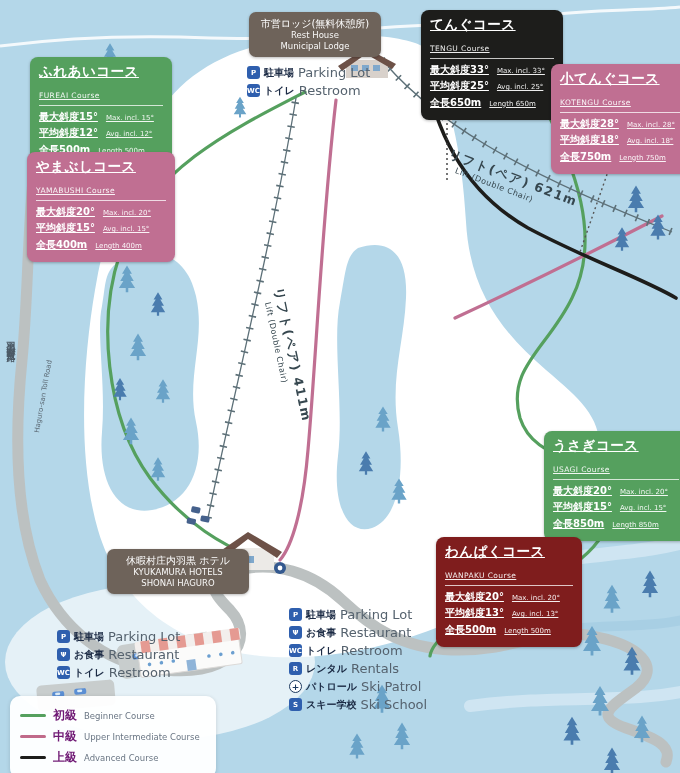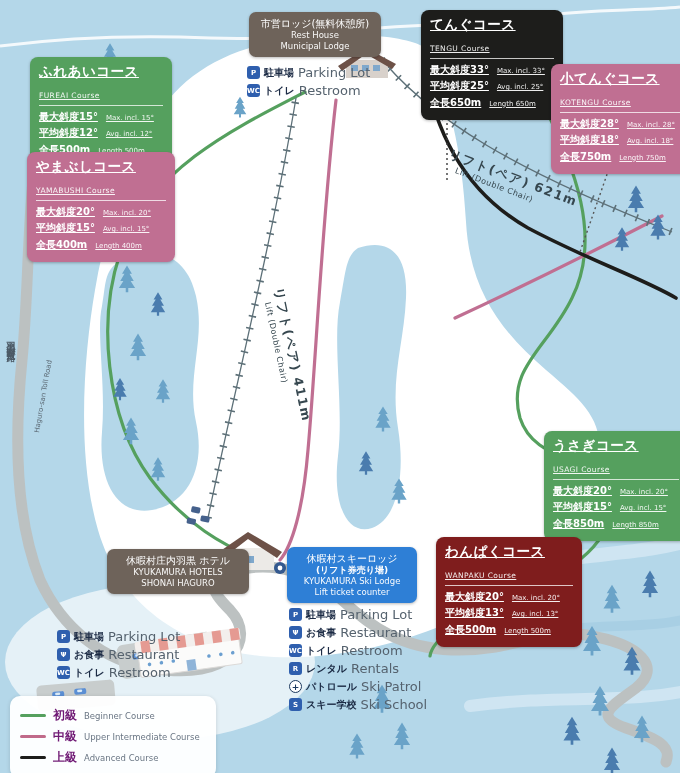--- a/index.html
+++ b/index.html
@@ -325,26 +325,20 @@
         <span class="ja">駐車場</span>
         <span class="en">Parking Lot</span>
       </div>
     <div class="svc">
         <span class="fi">WC</span>
         <span class="ja">トイレ</span>
         <span class="en">Restroom</span>
       </div>
   </div>
 
-  <div class="fac-box" style="left: 287px; top: 547px; width: 116px; background: rgb(46, 127, 214);">
-    <div class="fb-t">休暇村スキーロッジ</div>
-    <div class="fb-s">(リフト券売り場)</div>
-    <div class="fb-e">KYUKAMURA Ski Lodge</div>
-    <div class="fb-e">Lift ticket counter</div>
-  </div>
   <div class="svc-list" style="left:289px;top:604px">
     <div class="svc">
         <span class="fi">P</span>
         <span class="ja">駐車場</span>
         <span class="en">Parking Lot</span>
       </div>
     <div class="svc">
         <span class="fi">Ψ</span>
         <span class="ja">お食事</span>
         <span class="en">Restaurant</span>

